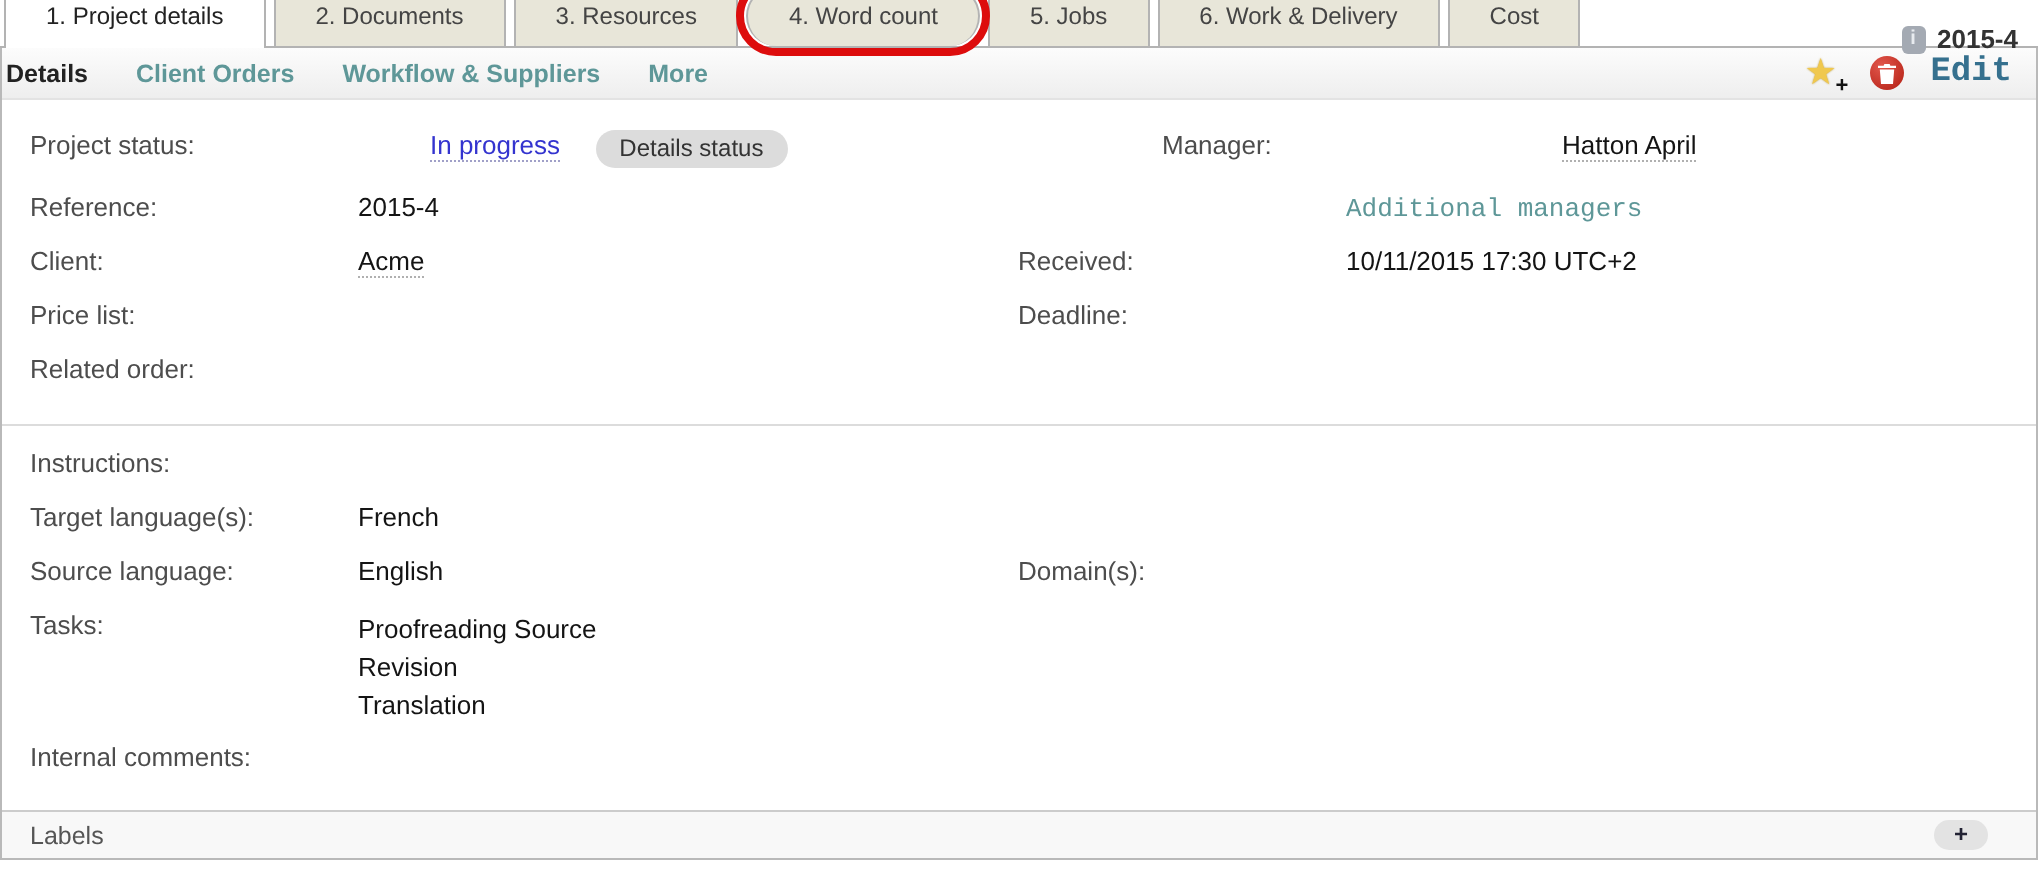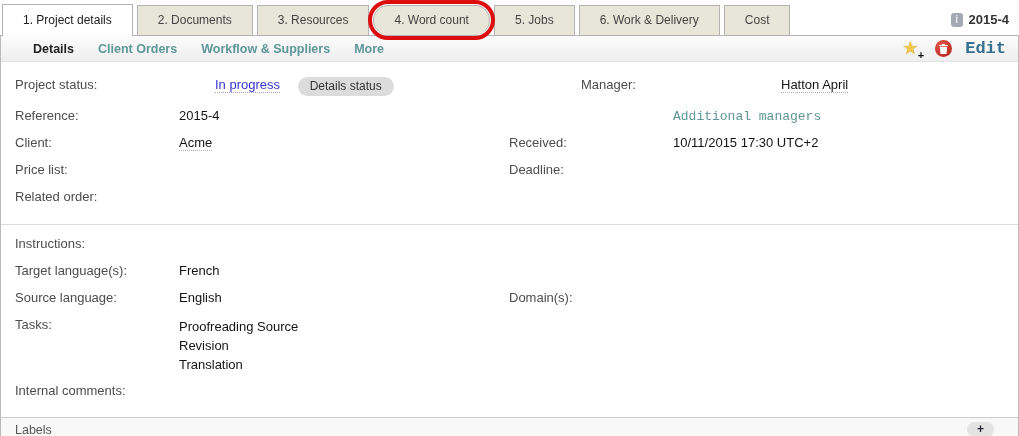--- a/index.html
+++ b/index.html
@@ -10,21 +10,21 @@
     font-family:"Liberation Sans", sans-serif;
     font-size:13px; color:#333;
     position:relative;
   }
 
   
   .tabbar {
     position:relative;
     display:flex; align-items:flex-end;
     padding:5px 8px 0 2px;
-    height:36px;
+    height:24px;
     border-bottom:1px solid #b3b3b3;
     background:#fff;
   }
   .tab {
     height:30px; line-height:29px;
     padding:0 20px; margin-right:4px;
     background:#e8e6d9;
     border:1px solid #b3b3b3; border-bottom:none;
     font-size:12px; color:#444;
     white-space:nowrap; cursor:pointer;
@@ -58,21 +58,21 @@
     border-left:1px solid #b9b9b9;
     border-right:1px solid #b9b9b9;
     border-bottom:1px solid #b9b9b9;
   }
 
   
   .subnav {
     display:flex; align-items:center;
     height:26px;
     background:linear-gradient(#fcfcfc,#eeeeee);
-    padding:0 12px 0 32px;
+    padding:0 12px 0 2px;
     border-bottom:1px solid #e3e3e3;
   }
   .sn-item {
     font-weight:bold; font-size:12.5px;
     color:#5e9798; cursor:pointer;
     margin-right:24px;
   }
   .sn-item.active { color:#222; }
   .subnav-right { margin-left:auto; display:flex; align-items:center; gap:13px; }
   .star-icon {

